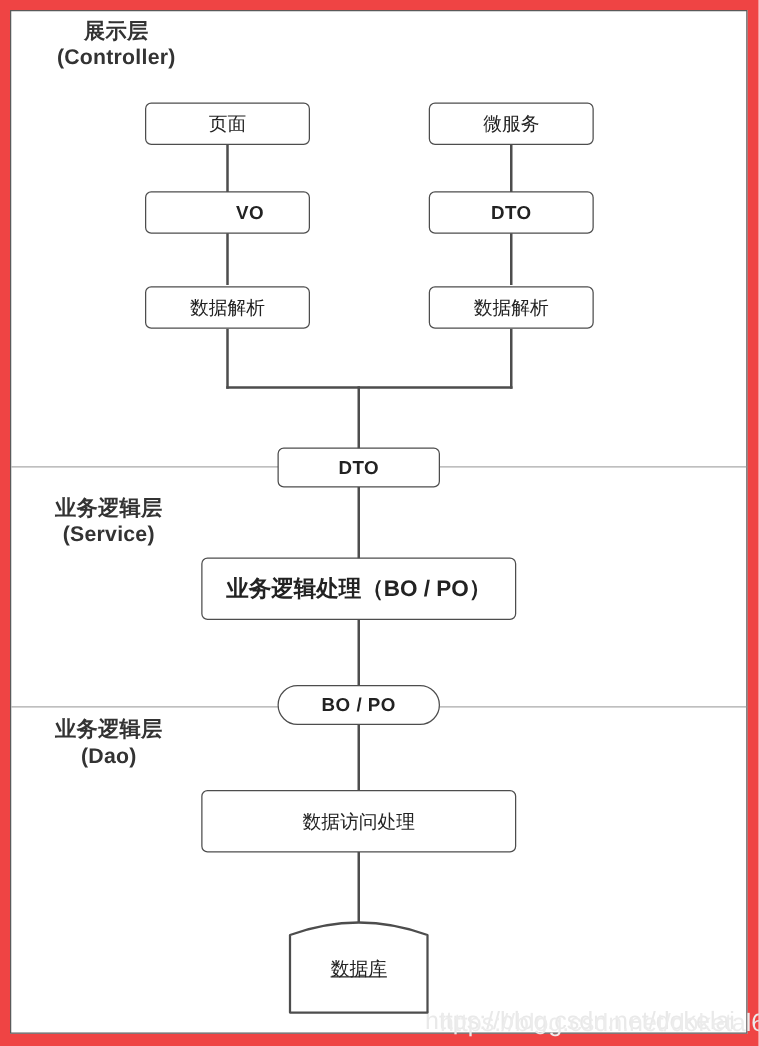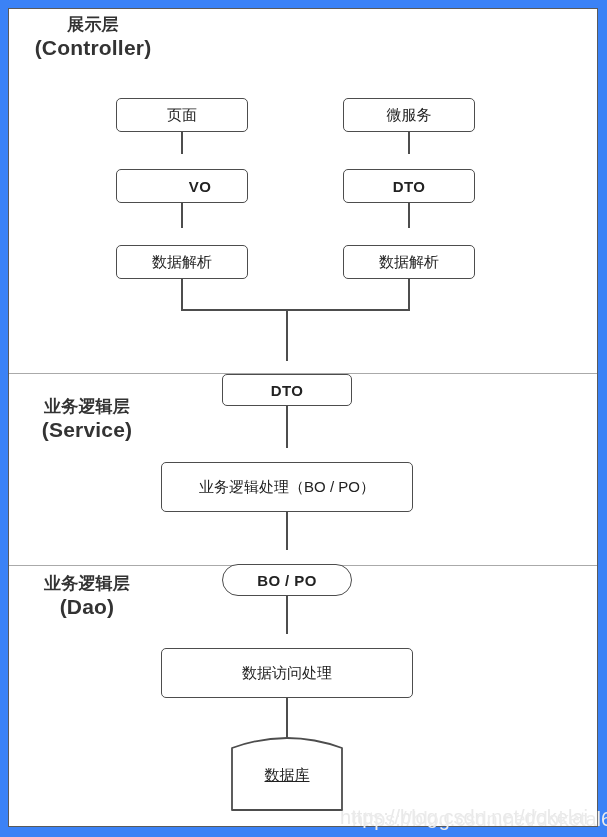--- a/index.html
+++ b/index.html
@@ -10,21 +10,21 @@
   body {
     width: 607px;
     height: 837px;
     font-family: "Liberation Sans", "DejaVu Sans", sans-serif;
     overflow: hidden;
   }
   #canvas {
     position: relative;
     width: 607px;
     height: 837px;
-    background: #3b82f6;
+    background: #ef4444;
   }
   
   .frame {
     position: absolute;
     left: 8px;
     top: 8px;
     width: 590px;
     height: 819px;
     border: 1.5px solid #5a5a5a;
     box-sizing: border-box;
@@ -47,49 +47,48 @@
     text-align: center;
     white-space: nowrap;
     letter-spacing: 0.2px;
   }
   .layer-label .cn {
     display: block;
     font-size: 17px;
   }
   .layer-label .en {
     display: block;
-    font-size: 21px;
+    font-size: 17px;
   }
   
   .node {
     position: absolute;
     box-sizing: border-box;
     border: 1.6px solid #4d4d4d;
     border-radius: 5px;
     background: #ffffff;
     display: flex;
     align-items: center;
     justify-content: center;
     color: #222222;
     text-align: center;
     z-index: 5;
-    margin-top: 16px;
   }
   .node.cn-label {
     font-size: 15px;
     font-weight: normal;
   }
   .node.en-label {
     font-size: 15px;
     font-weight: bold;
     letter-spacing: 0.4px;
   }
   .node.mixed-label {
-    font-size: 15px;
-    font-weight: normal;
+    font-size: 18px;
+    font-weight: bold;
   }
   
   .conn {
     position: absolute;
     background: #4d4d4d;
     z-index: 1;
   }
   .conn.v { width: 2px; }
   .conn.h { height: 2px; }
 

